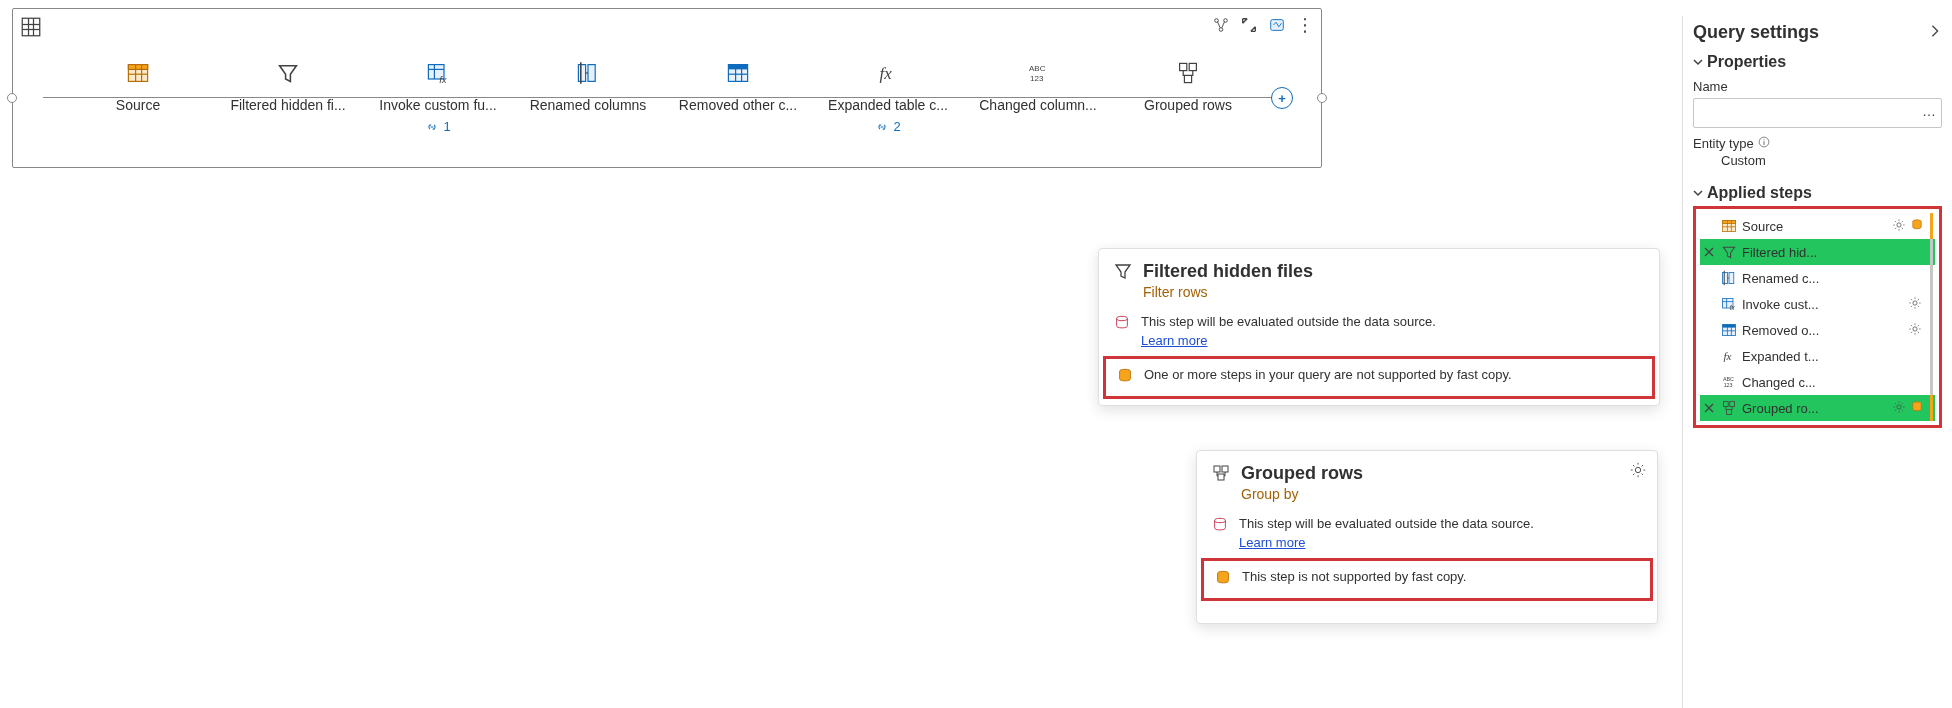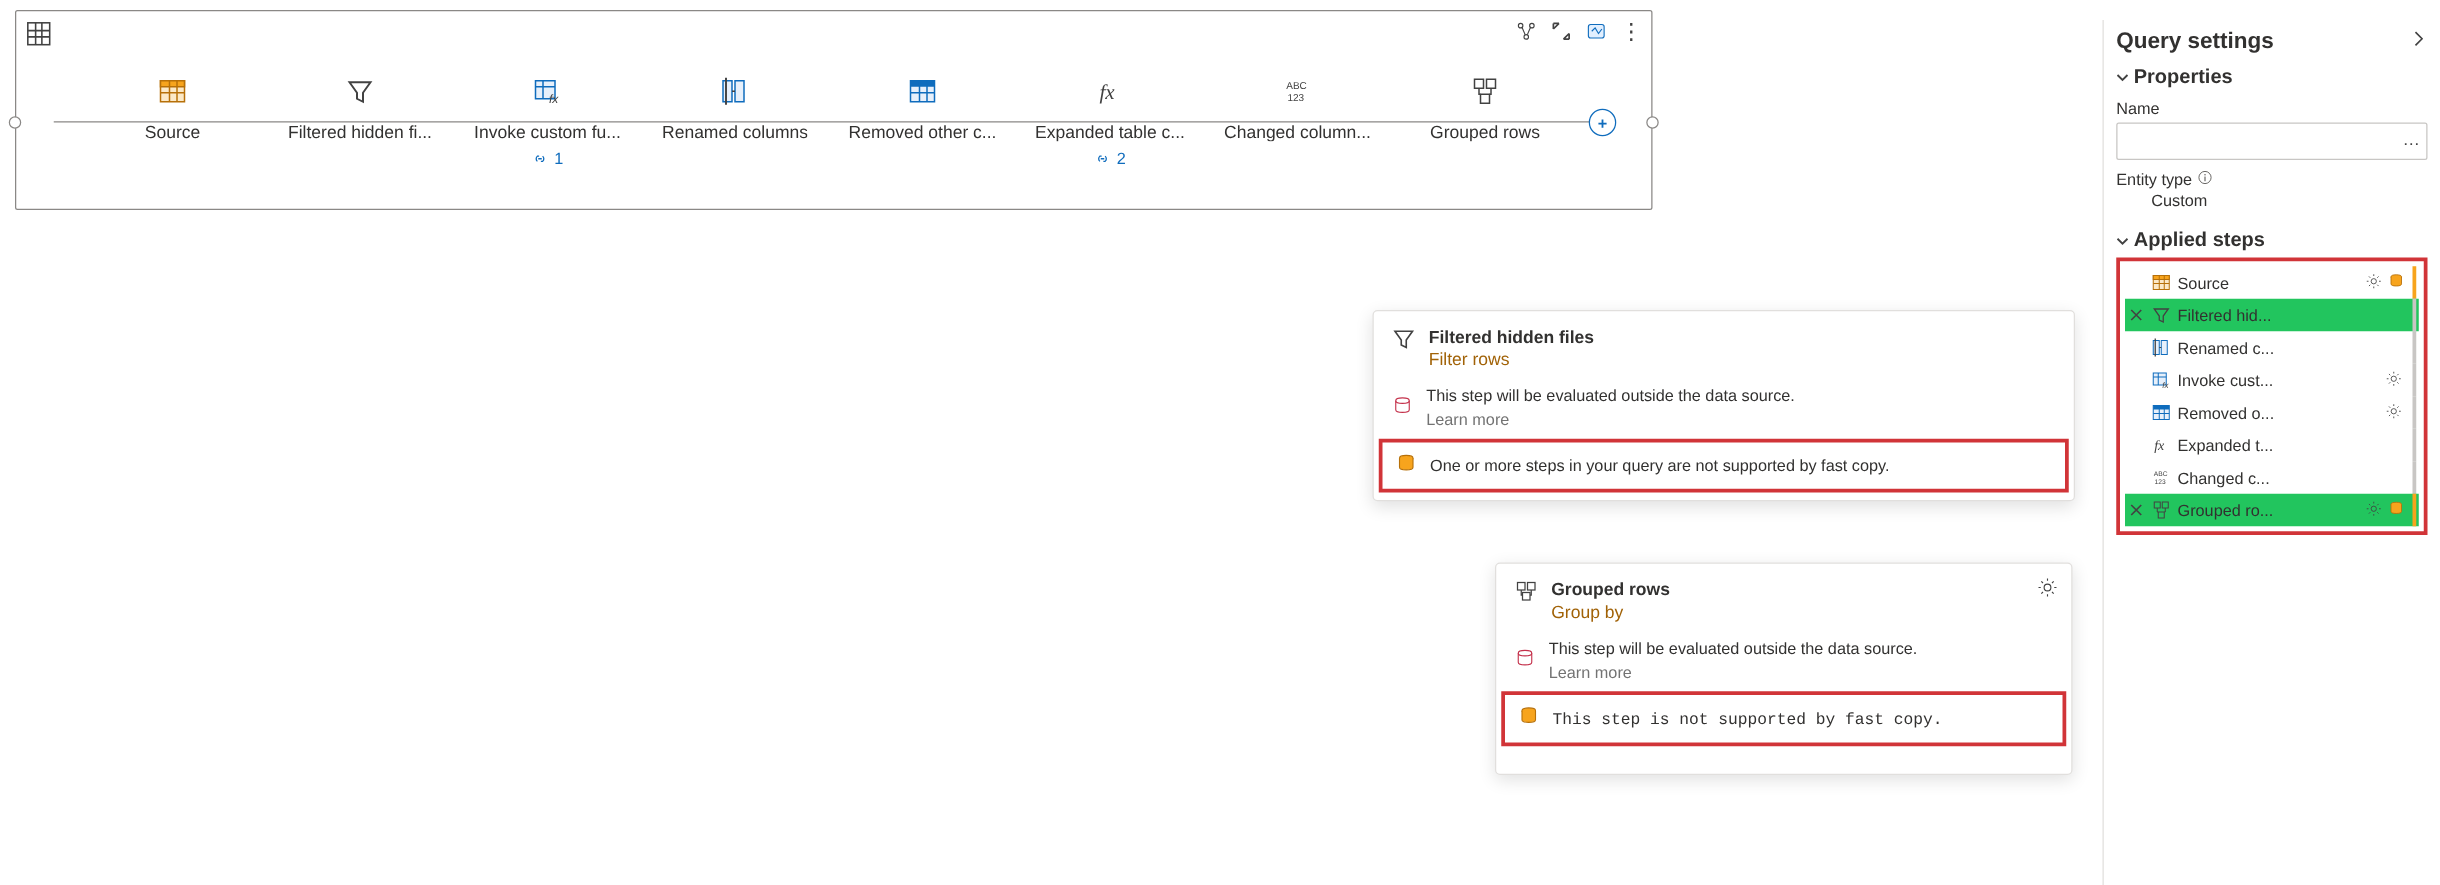--- a/index.html
+++ b/index.html
@@ -117,28 +117,28 @@
     border-radius: 4px;
     padding: 0;
   }
   .card-header {
     display:flex; align-items:flex-start; gap:10px;
     padding: 12px 14px 6px 14px;
   }
   .card-header-text {
     display:flex; flex-direction:column; gap:2px;
   }
-  .card-title { font-weight:600; font-size:14px; }
+  .card-title { font-weight:600; font-size:18px; }
   .card-sub { font-size:14px; color:#a16207; }
   .card-row {
-    display:flex; align-items:center; gap:10px;
+    display:flex; align-items:flex-start; gap:10px;
     padding: 8px 14px 4px 14px;
   }
   .card-row .msg { font-size:13px; color:#323130; }
-  .card-row .link { color:#737373; font-size:13px; margin-top:4px; display:block;}
+  .card-row .link { color:#1d4ed8; text-decoration:underline; font-size:13px; margin-top:4px; display:block;}
   .card-gear {
     position:absolute; top:10px; right:10px; color:#424242;
   }
   .highlight-box {
     border: 3px solid #d13438;
   }
 
   
   .side-panel {
     position:absolute;
@@ -418,21 +418,21 @@
       <svg width="18" height="18" viewBox="0 0 20 20">
           <ellipse cx="10" cy="5" rx="6" ry="2.4" fill="none" stroke="#c4314b"></ellipse>
           <path d="M4 5 V13 A6 2.4 0 0 0 16 13 V5" fill="none" stroke="#c4314b"></path>
         </svg>
     </span>
     <div>
       <div class="msg">This step will be evaluated outside the data source.</div>
       <a class="link">Learn more</a>
     </div>
   </div>
-  <div class="card-row highlight-box" style="margin:4px 4px 22px 4px; padding:8px 10px;font-family:Liberation Mono, monospace;">
+  <div class="card-row highlight-box" style="margin:4px 4px 22px 4px; padding:8px 10px;">
     <span>
       <svg width="18" height="18" viewBox="0 0 20 20">
           <ellipse cx="10" cy="5" rx="6" ry="2.4" fill="#f7a41d" stroke="#b77009"></ellipse>
           <path d="M4 5 V13 A6 2.4 0 0 0 16 13 V5" fill="#f7a41d" stroke="#b77009"></path>
         </svg>
     </span>
     <div class="msg">This step is not supported by fast copy.</div>
   </div>
 </div>
 

